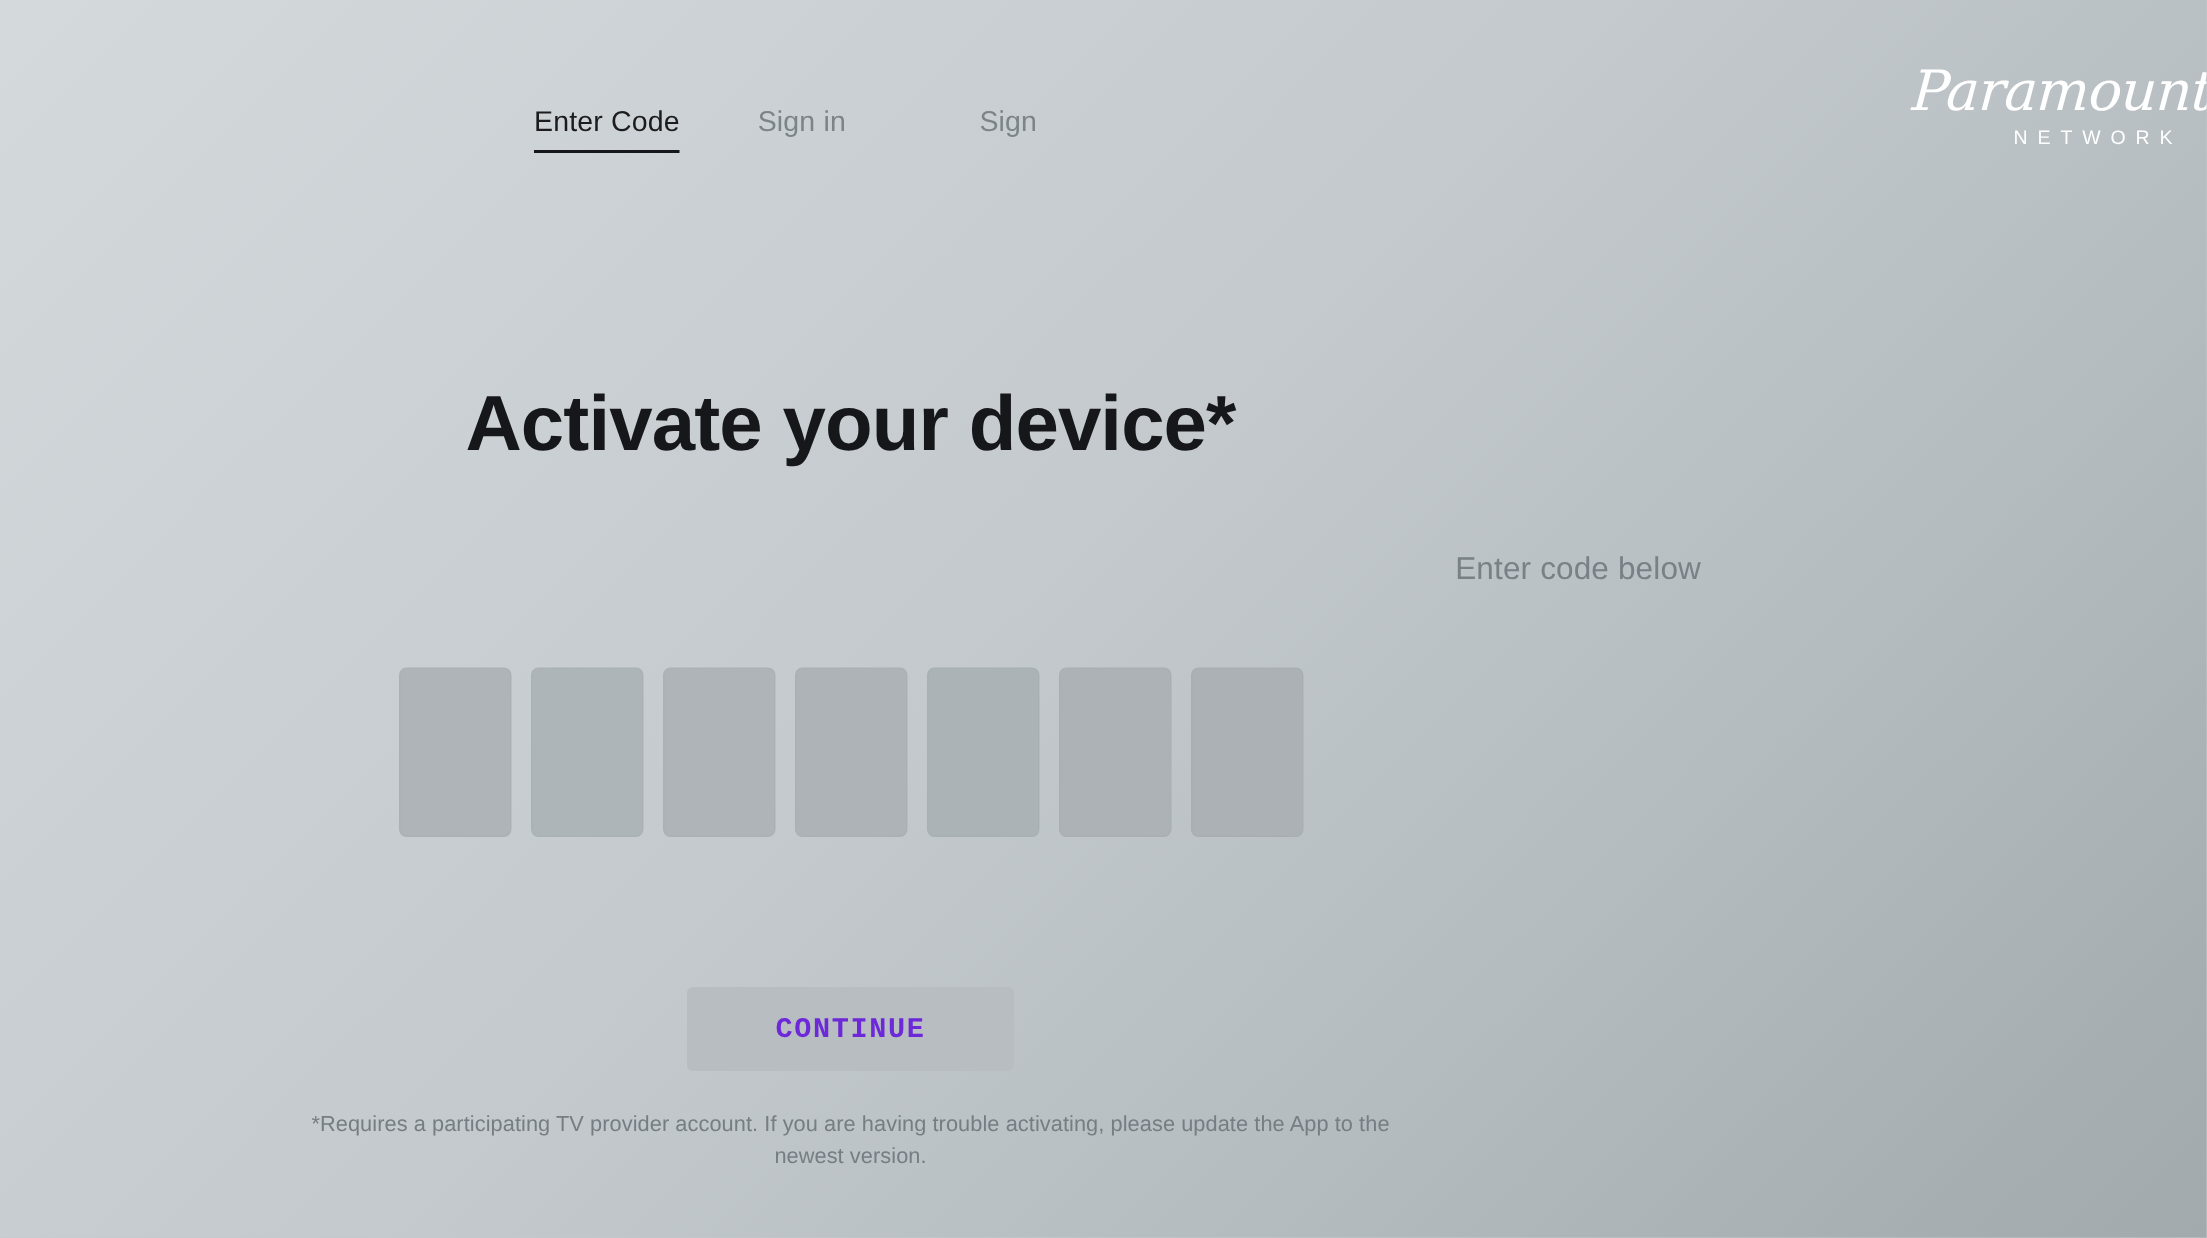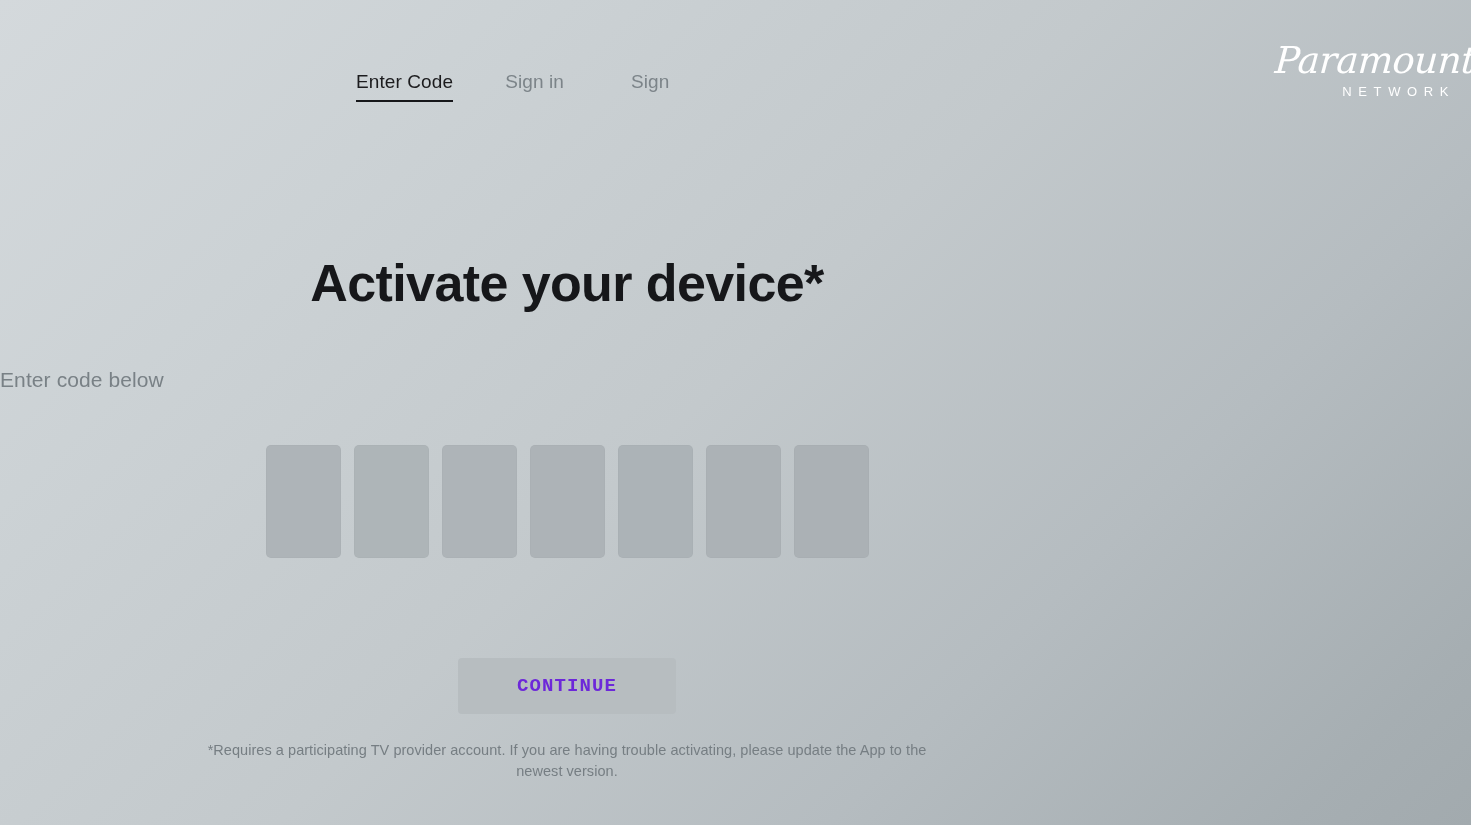--- a/index.html
+++ b/index.html
@@ -53,21 +53,21 @@
     line-height: 24px;
     letter-spacing: 0.1px;
     color: #7c8489;
     cursor: pointer;
     white-space: nowrap;
     padding-bottom: 8px;
   }
   .nav-item + .nav-item { margin-left: 0; }
 
   .nav-item-0 { margin-right: 52px; color: #1c1c1e; }
-  .nav-item-1 { margin-right: 67px; }
+  .nav-item-1 { margin-right: 89px; }
 
   .nav-item.active::after {
     content: "";
     position: absolute;
     left: 0;
     right: 0;
     bottom: 0;
     height: 2px;
     background: #16171a;
   }
@@ -124,21 +124,21 @@
     font-weight: 700;
     color: #16171a;
     letter-spacing: -0.6px;
   }
 
   .subtitle {
     position: absolute;
     top: 367px;
     left: 0;
     width: 1134px;
-    text-align: left;
+    text-align: right;
     font-size: 21px;
     line-height: 26px;
     color: #798186;
     letter-spacing: 0.1px;
   }
 
   
   .code-row {
     position: absolute;
     top: 445px;

